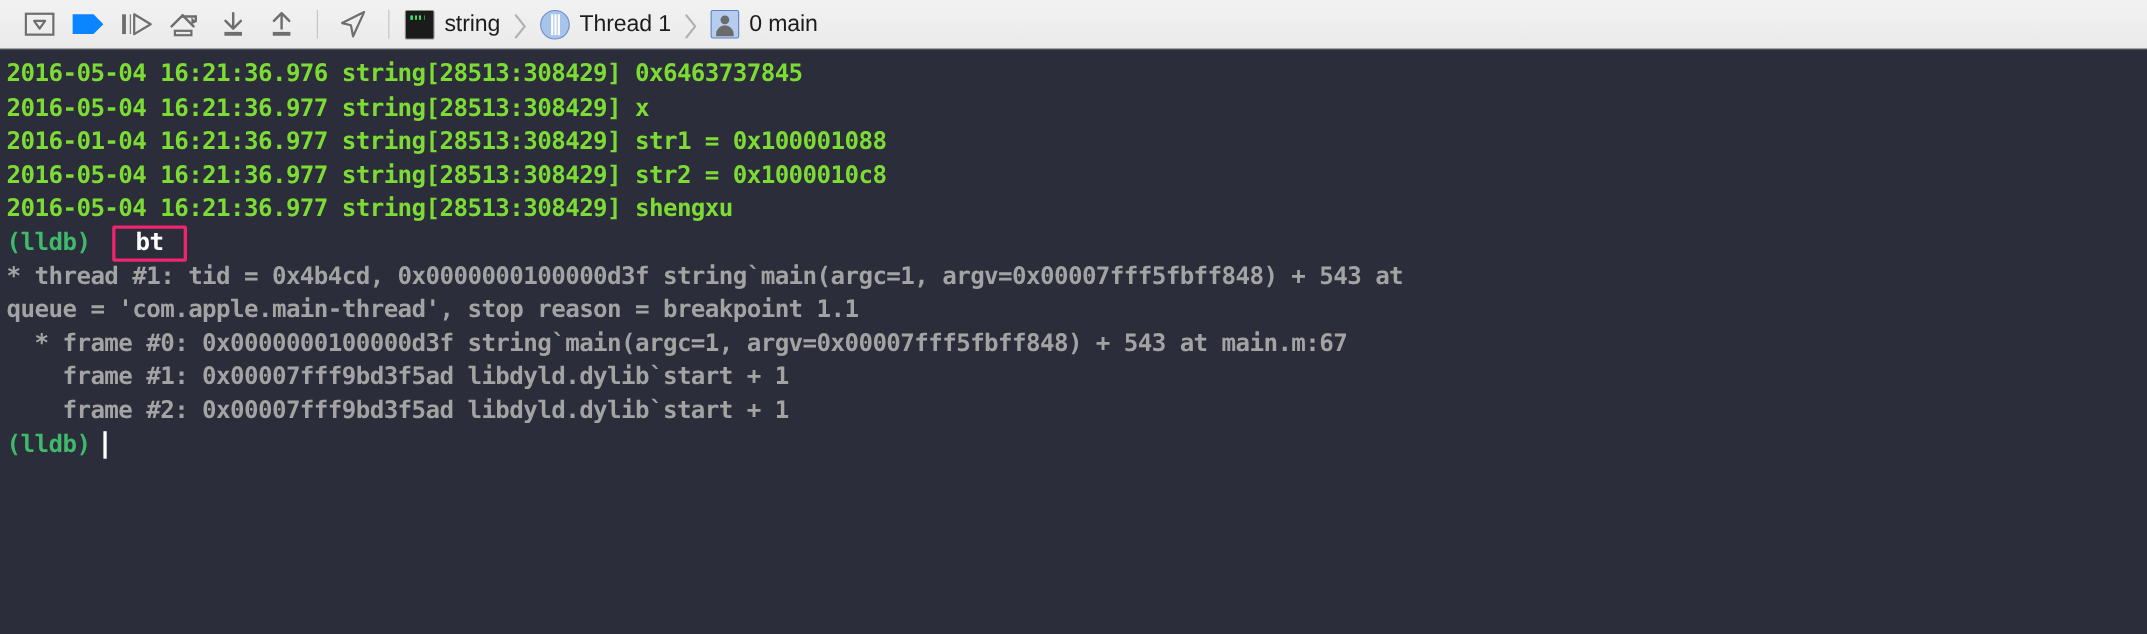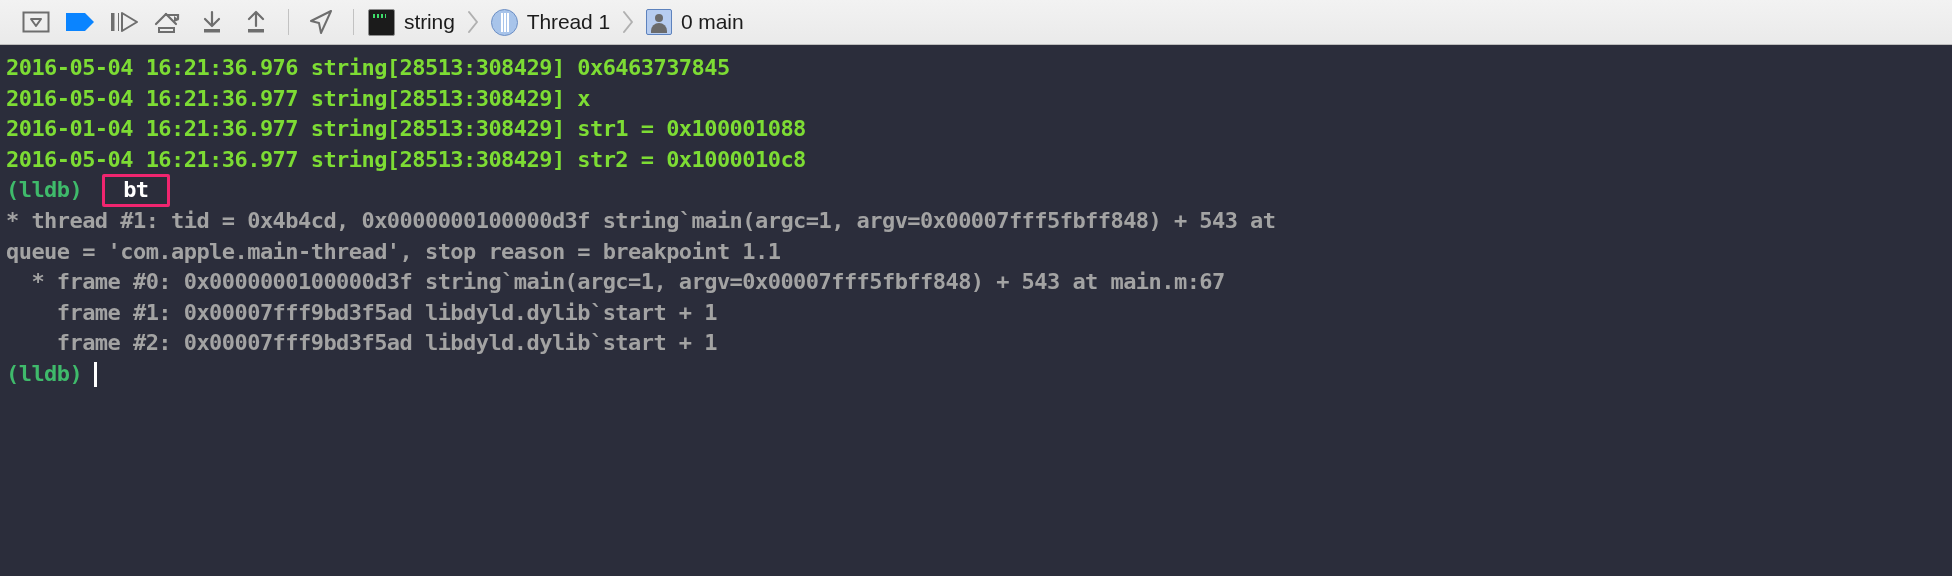--- a/index.html
+++ b/index.html
@@ -38,21 +38,21 @@
   .tb-btn svg { display: block; }
   .tb-sep {
     width: 1px;
     height: 26px;
     background: #c2c2c2;
     margin: 0 10px;
     flex: 0 0 auto;
   }
   .crumbs {
     display: flex;
-    align-items: center;
+    align-items: flex-end;
     height: 34px;
     margin-left: 2px;
   }
   .crumb {
     display: flex;
     align-items: center;
     height: 34px;
     padding: 0 2px;
   }
   .crumb-label {
@@ -293,20 +293,21 @@
 
     </div>
   </div>
 
   <div class="console">
 
     <div class="line log">2016-05-04 16:21:36.976 string[28513:308429] 0x6463737845</div>
     <div class="line log">2016-05-04 16:21:36.977 string[28513:308429] x</div>
     <div class="line log">2016-01-04 16:21:36.977 string[28513:308429] str1 = 0x100001088</div>
     <div class="line log">2016-05-04 16:21:36.977 string[28513:308429] str2 = 0x1000010c8</div>
+    <div class="line log">2016-05-04 16:21:36.977 string[28513:308429] shengxu</div>
 
     <div class="line prompt-line">
       <span class="lldb">(lldb)</span>
       <span class="cmd-box">bt</span>
     </div>
 
     <div class="line out">* thread #1: tid = 0x4b4cd, 0x0000000100000d3f string`main(argc=1, argv=0x00007fff5fbff848) + 543 at</div>
     <div class="line out">queue = 'com.apple.main-thread', stop reason = breakpoint 1.1</div>
     <div class="line out">  * frame #0: 0x0000000100000d3f string`main(argc=1, argv=0x00007fff5fbff848) + 543 at main.m:67</div>
     <div class="line out">    frame #1: 0x00007fff9bd3f5ad libdyld.dylib`start + 1</div>

